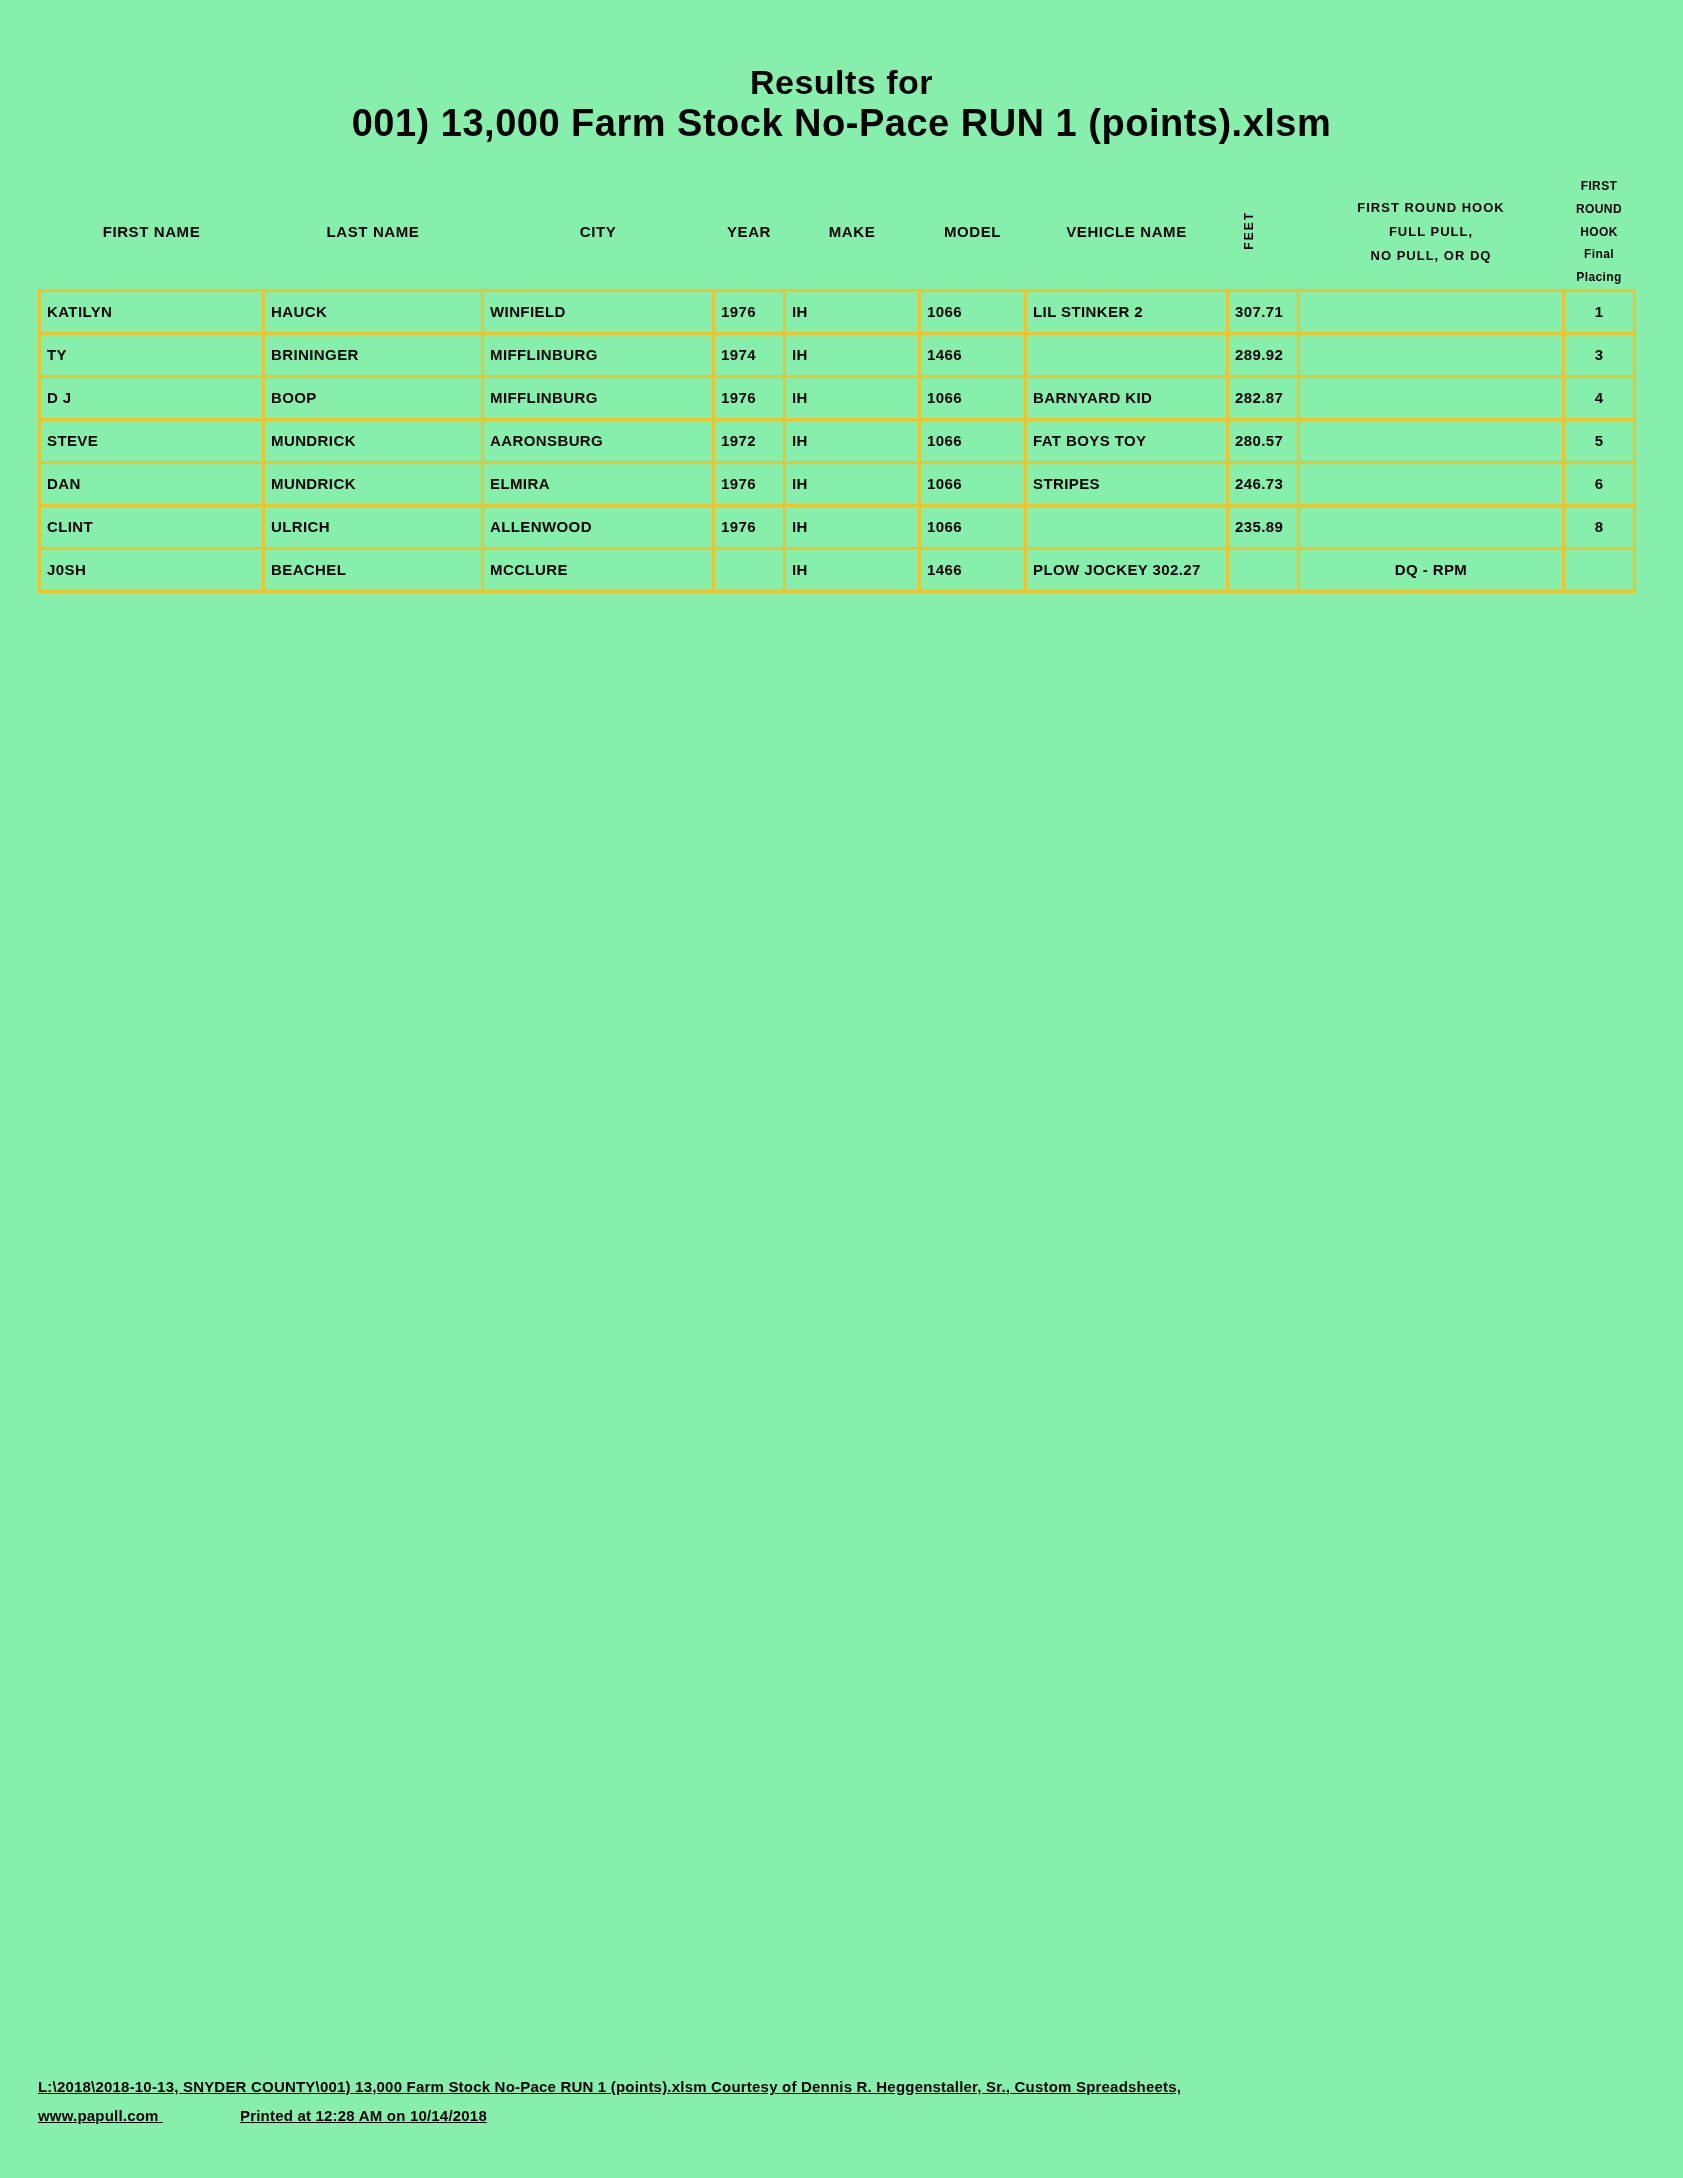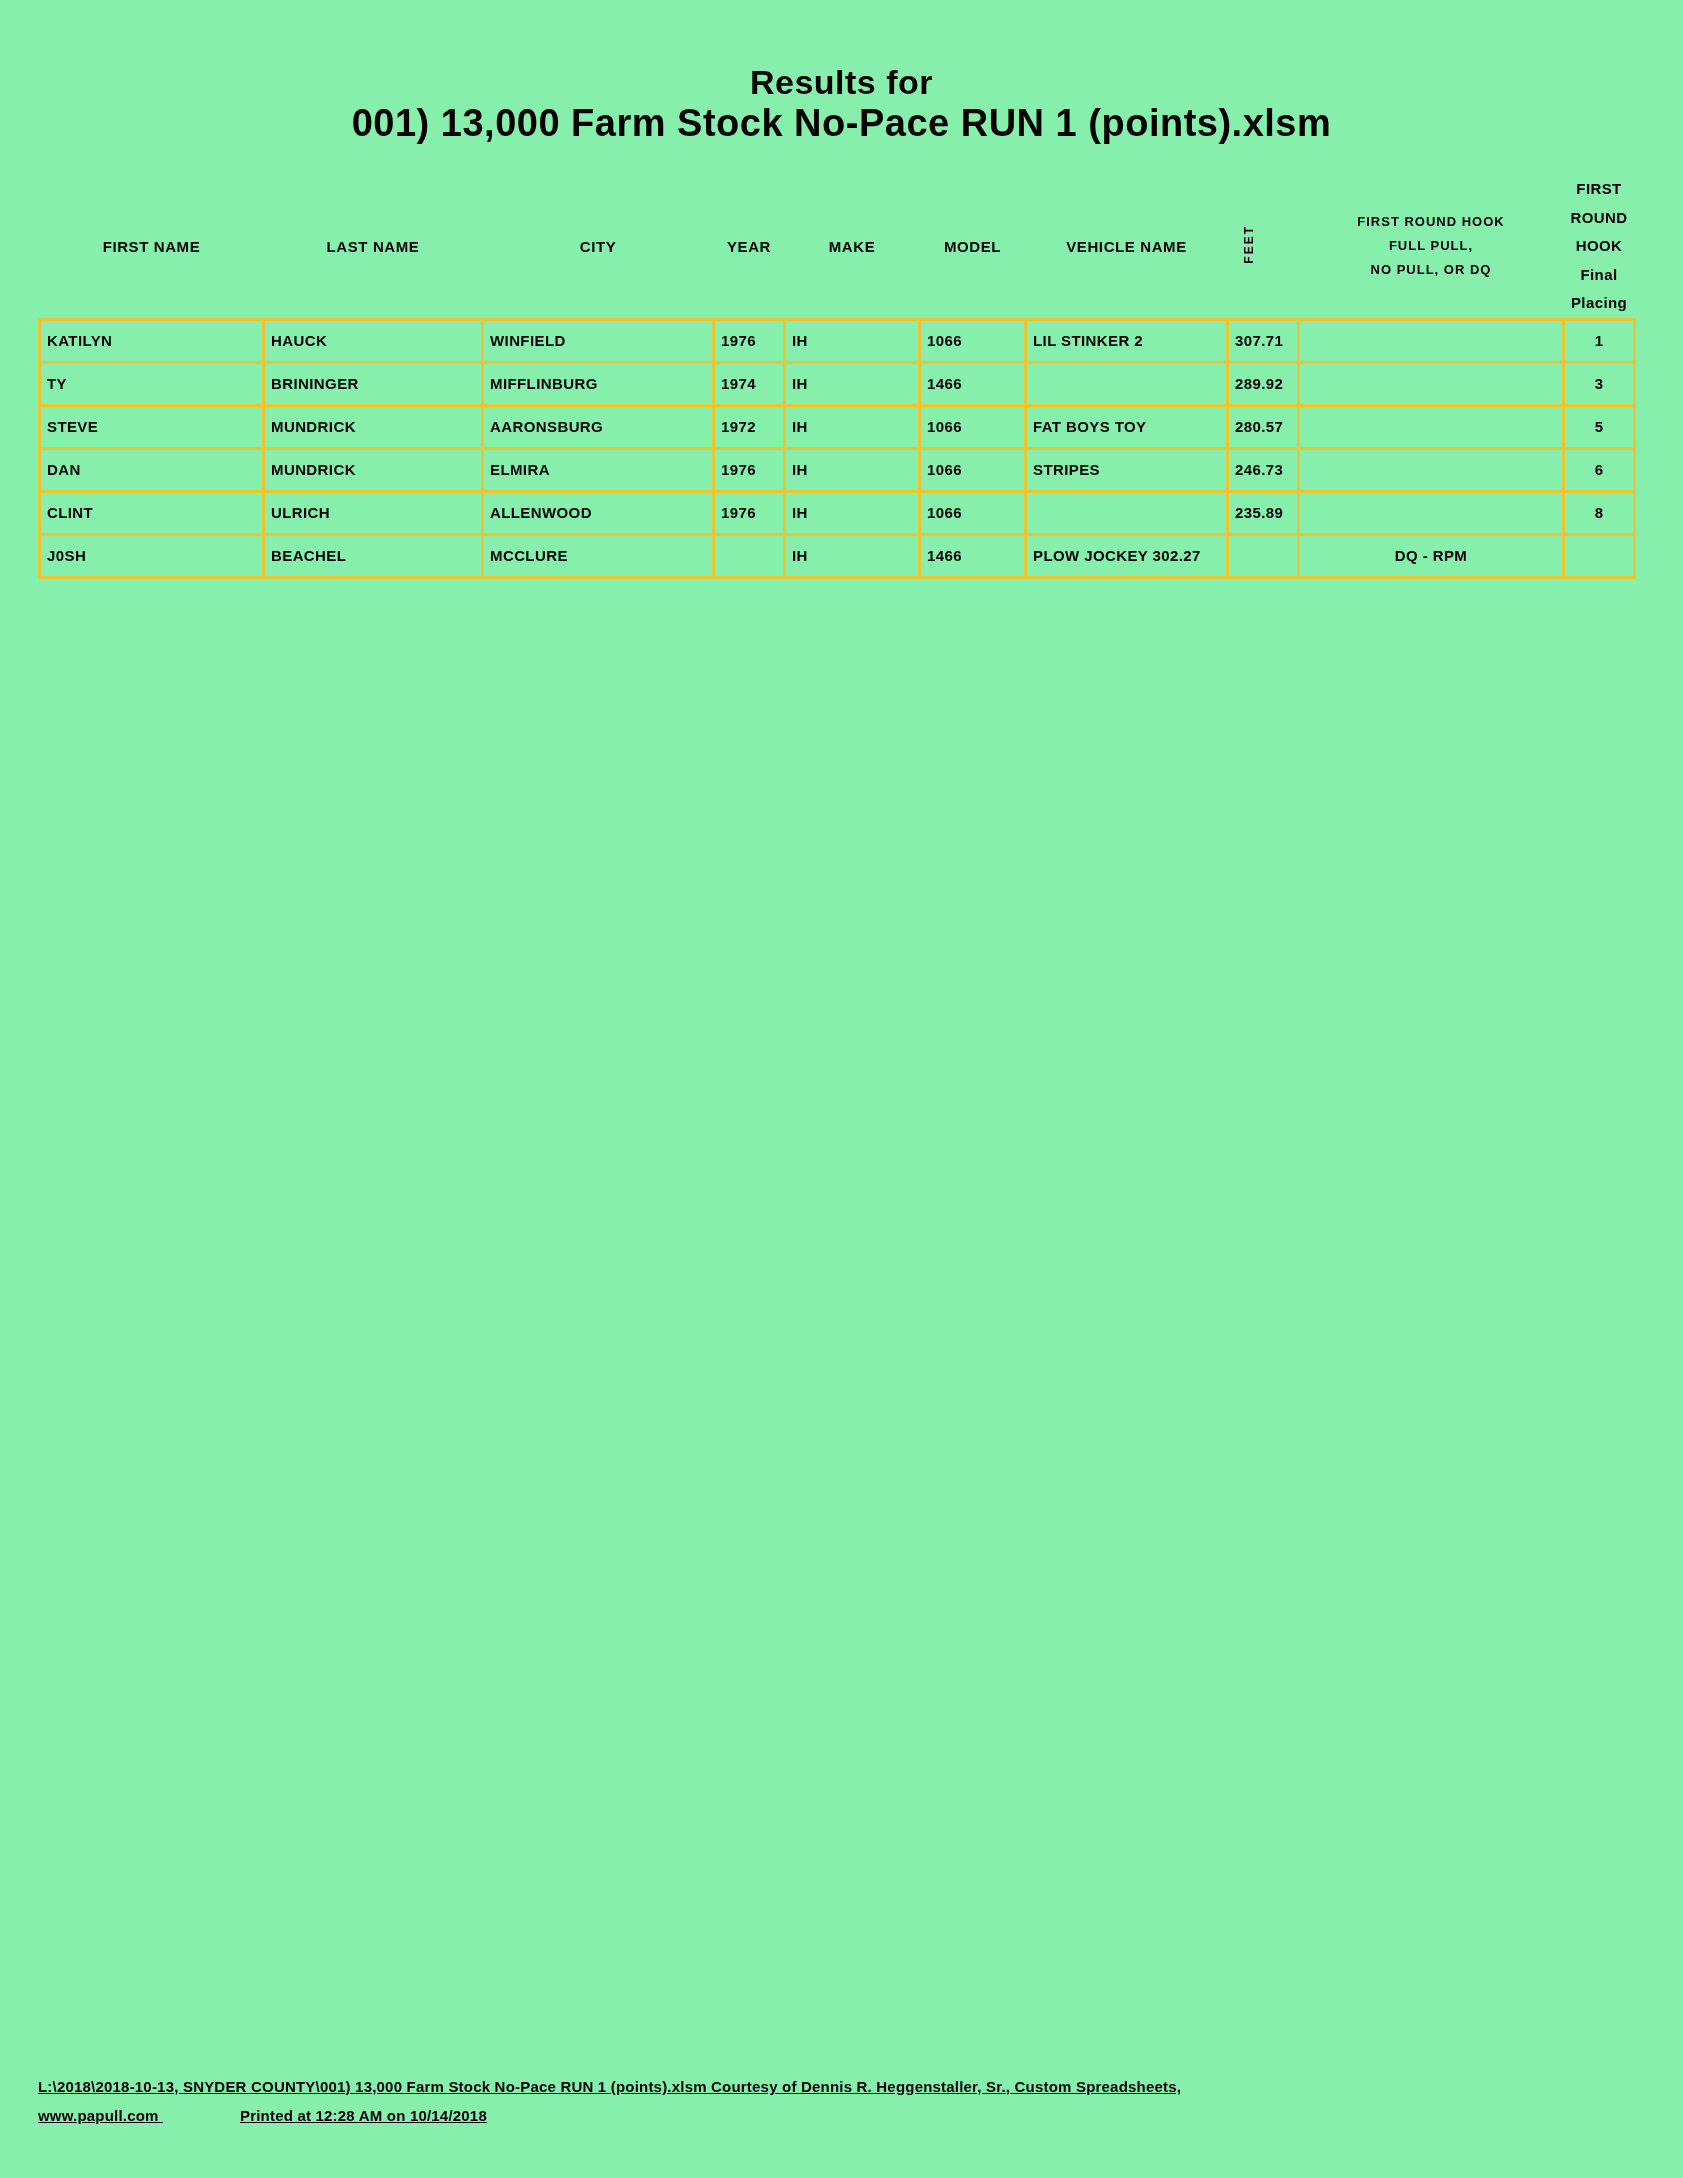--- a/index.html
+++ b/index.html
@@ -46,21 +46,21 @@
     font-size: 15px;
     letter-spacing: 0.6px;
   }
   table.results th.th-hook {
     font-size: 13px;
     line-height: 1.85;
     letter-spacing: 1px;
     white-space: pre-line;
   }
   table.results th.th-placing {
-    font-size: 15px;
+    font-size: 12px;
     line-height: 1.9;
     letter-spacing: 0.4px;
     white-space: pre-line;
   }
   table.results th.th-feet {
     text-align: left;
     padding-left: 14px;
   }
   .rot {
     display: inline-block;
@@ -163,20 +163,32 @@
           <td class="col-city">MIFFLINBURG</td>
           <td class="col-year">1974</td>
           <td class="col-make">IH</td>
           <td class="col-model">1466</td>
           <td class="col-vehicle_name"></td>
           <td class="col-feet">289.92</td>
           <td class="col-hook"></td>
           <td class="col-placing">3</td>
         </tr>
         <tr>
+          <td class="col-first_name">D J</td>
+          <td class="col-last_name">BOOP</td>
+          <td class="col-city">MIFFLINBURG</td>
+          <td class="col-year">1976</td>
+          <td class="col-make">IH</td>
+          <td class="col-model">1066</td>
+          <td class="col-vehicle_name">BARNYARD KID</td>
+          <td class="col-feet">282.87</td>
+          <td class="col-hook"></td>
+          <td class="col-placing">4</td>
+        </tr>
+        <tr>
           <td class="col-first_name">STEVE</td>
           <td class="col-last_name">MUNDRICK</td>
           <td class="col-city">AARONSBURG</td>
           <td class="col-year">1972</td>
           <td class="col-make">IH</td>
           <td class="col-model">1066</td>
           <td class="col-vehicle_name">FAT BOYS TOY</td>
           <td class="col-feet">280.57</td>
           <td class="col-hook"></td>
           <td class="col-placing">5</td>

